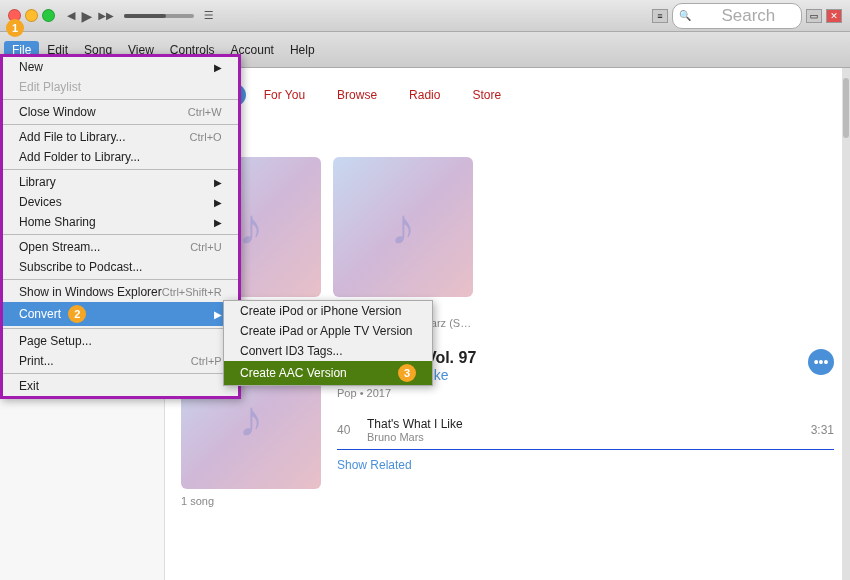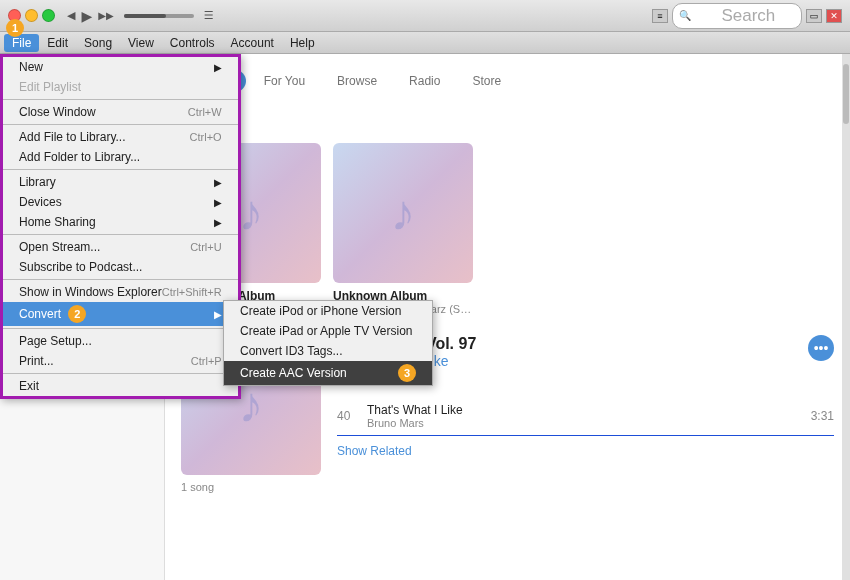--- a/index.html
+++ b/index.html
@@ -19,42 +19,42 @@
     .play-btn { font-size: 14px; color: #555; cursor: pointer; }
     .vol-slider { width: 70px; height: 4px; background: #999; border-radius: 2px; margin: 0 4px; }
     .shuffle-btn { font-size: 11px; color: #555; }
     .apple-logo { flex: 1; text-align: center; font-size: 16px; color: #555; }
     .win-btn { width: 16px; height: 14px; background: #ccc; border: 1px solid #999; font-size: 9px; display: flex; align-items: center; justify-content: center; cursor: pointer; }
     .search-box { display: flex; align-items: center; border: 1px solid #aaa; border-radius: 10px; padding: 2px 6px; background: white; width: 130px; font-size: 11px; color: #888; }
 
     
     .menu-bar {
       display: flex; align-items: center; background: linear-gradient(to bottom, #e0e0e0, #cccccc);
-      height: 22px; border-bottom: 1px solid #aaa; padding: 0 4px;
+      height: 36px; border-bottom: 1px solid #aaa; padding: 0 4px;
     }
     .menu-item {
       padding: 2px 8px; font-size: 12px; color: #222; cursor: pointer; border-radius: 3px;
     }
     .menu-item.active { background: #4a90d9; color: white; }
 
     
     .main-area { display: flex; height: calc(580px - 54px); }
 
     
     .sidebar {
       width: 165px; background: #f7f7f7; border-right: 1px solid #ddd; overflow-y: auto;
     }
 
     
     .content { flex: 1; background: white; overflow-y: auto; padding: 16px; position: relative; }
 
     
     .nav-tabs { display: flex; gap: 4px; margin-bottom: 16px; }
     .nav-tab {
-      padding: 4px 14px; border-radius: 14px; font-size: 12px; cursor: pointer; color: #737373;
+      padding: 4px 14px; border-radius: 14px; font-size: 12px; cursor: pointer; color: #b91c1c;
     }
     .nav-tab.active { background: #4a90d9; color: white; }
 
     .section-title { font-size: 18px; font-weight: 600; color: #222; margin-bottom: 14px; }
 
     .albums-grid { display: flex; gap: 12px; flex-wrap: nowrap; margin-bottom: 20px; }
     .album-card { width: 140px; flex-shrink: 0; }
     .album-art {
       width: 140px; height: 140px; border-radius: 6px;
       background: linear-gradient(135deg, #c8d8f0, #d0b8d8, #e8c0c8);
@@ -111,21 +111,21 @@
     .dd-item .arrow { font-size: 10px; }
     .dd-item.disabled { color: #aaa; cursor: default; }
 
     
     .submenu-container { position: relative; }
     .submenu {
       position: absolute; left: 220px; top: -2px;
       background: #f0f0f0; border: 1px solid #aaa; min-width: 210px;
       box-shadow: 2px 2px 8px rgba(0,0,0,0.3); font-size: 12px;
     }
-    .submenu .dd-item.highlighted { background: #404040; color: white; }
+    .submenu .dd-item.highlighted { background: #4d7c0f; color: white; }
 
     
     .badge {
       display: inline-flex; align-items: center; justify-content: center;
       width: 18px; height: 18px; border-radius: 50%; background: #f5a623;
       color: white; font-size: 11px; font-weight: 700; margin-left: 4px;
     }
 
     
     .sidebar-section { padding: 8px 0; }

